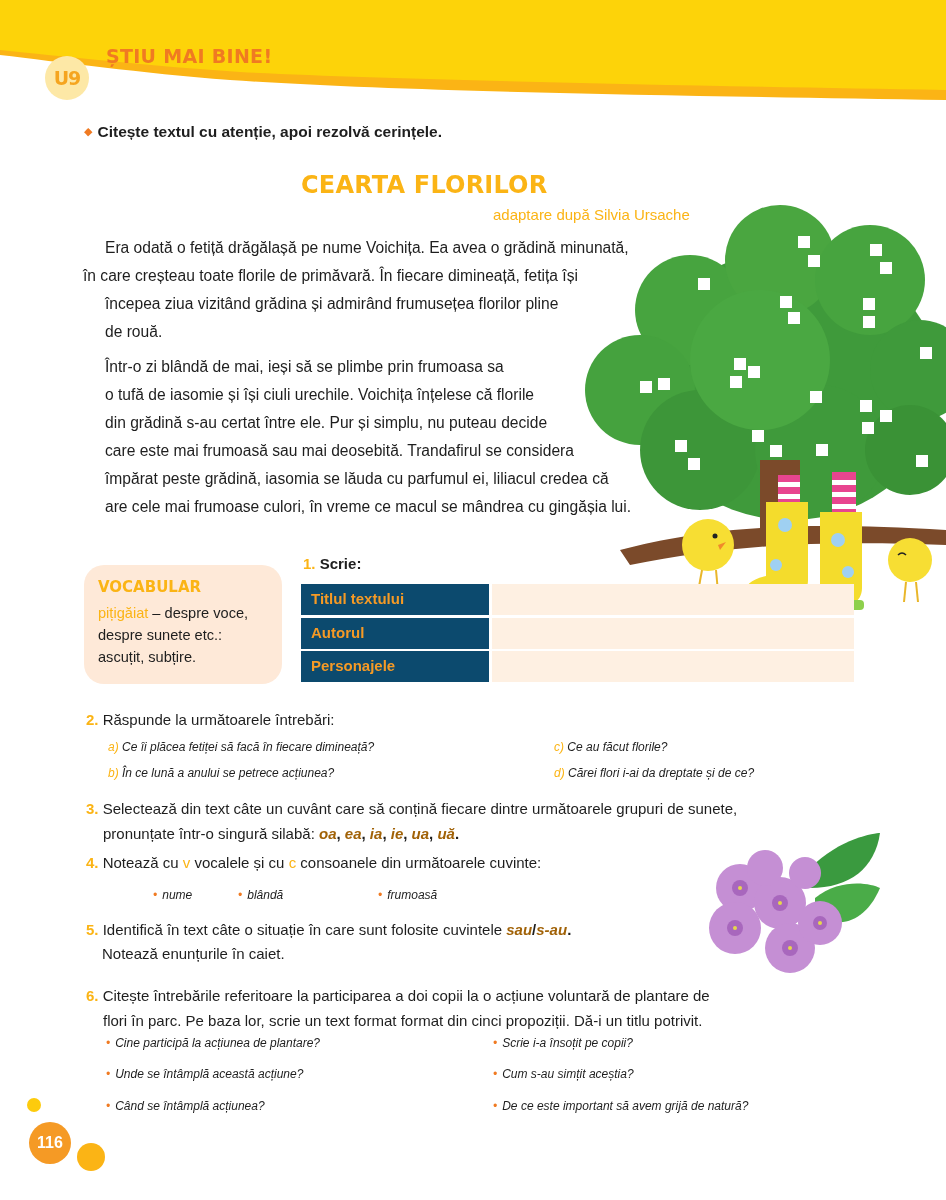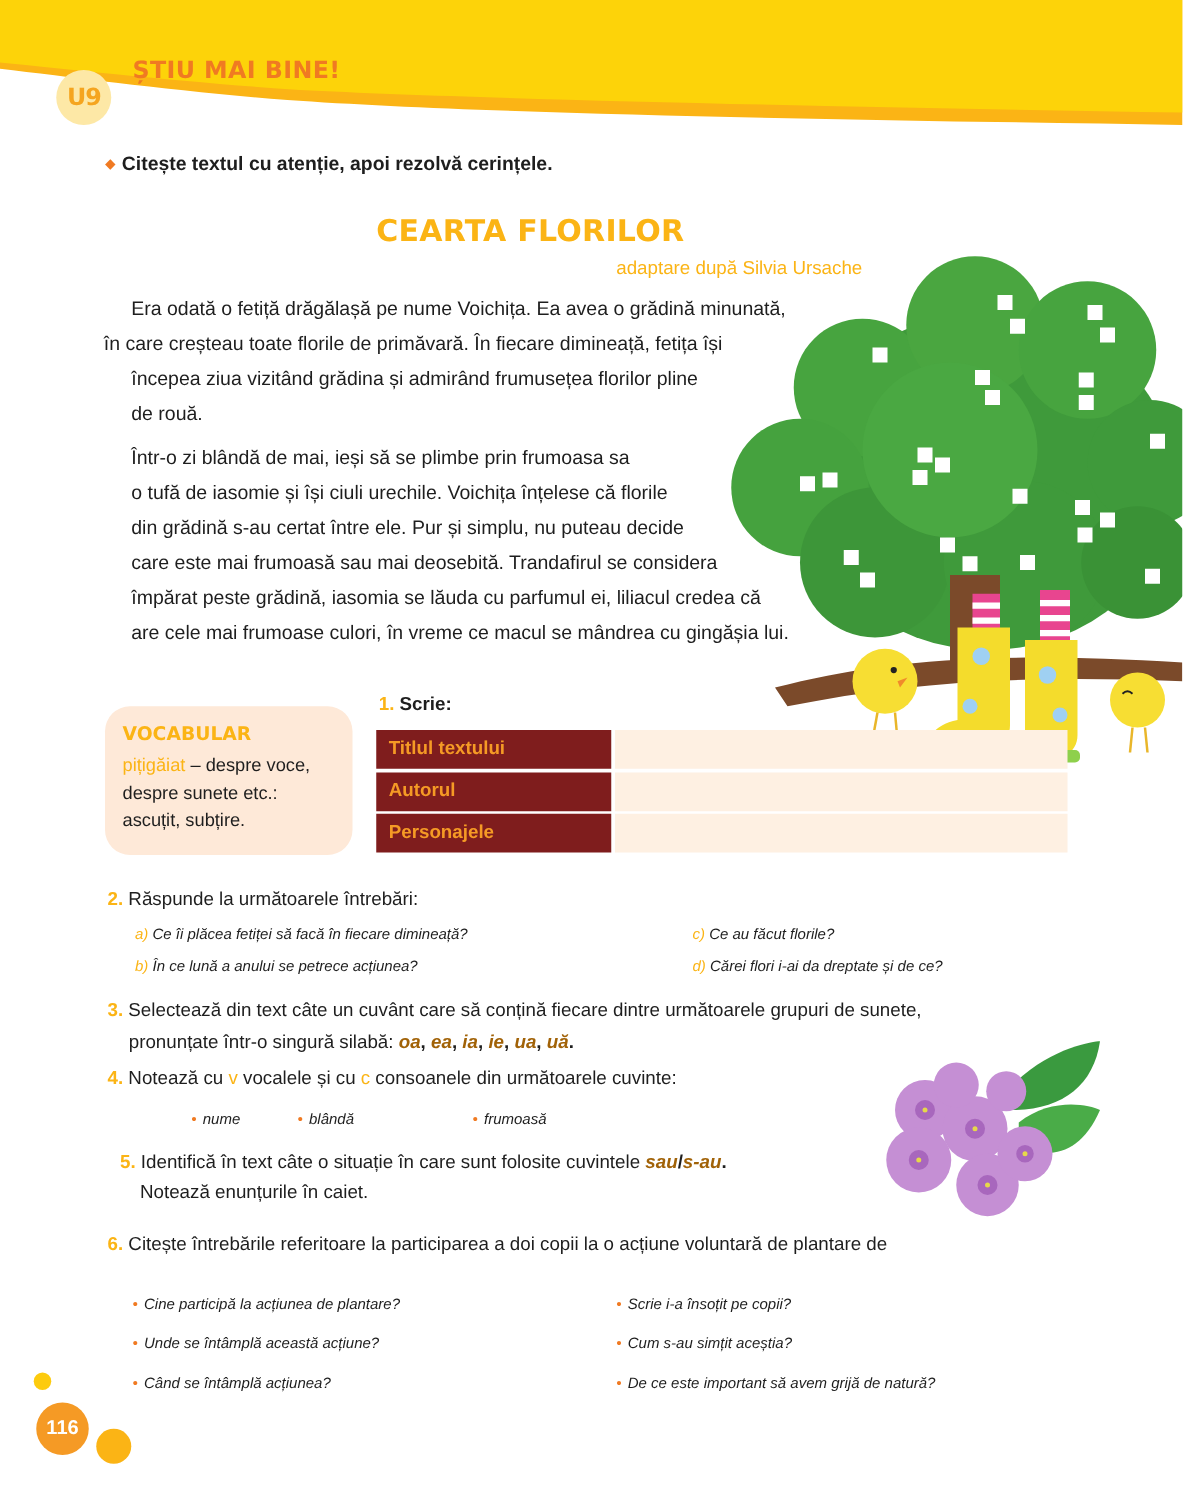--- a/index.html
+++ b/index.html
@@ -33,21 +33,21 @@
   
   .vocab { position: absolute; left: 84px; top: 565px; width: 198px; height: 119px; background: #fee9d8; border-radius: 20px; padding: 13px 14px; }
   .vocab-title { color: #fbb415; font-weight: bold; font-size: 15px; font-family: "DejaVu Sans", sans-serif; }
   .vocab-text { font-size: 14.6px; line-height: 22px; margin-top: 6px; }
 
   
   .ex1-label { position: absolute; left: 303px; top: 555px; font-weight: bold; font-size: 15px; }
   .num { color: #fbb415; font-weight: bold; }
   .answer-table { position: absolute; left: 301px; top: 584px; width: 553px; }
   .answer-row { display: flex; height: 31px; margin-bottom: 2.5px; }
-  .answer-label { width: 188px; background: #7f1d1d; color: #f59a25; font-weight: bold; font-size: 15px; padding: 6px 10px; }
+  .answer-label { width: 188px; background: #0c4a6e; color: #f59a25; font-weight: bold; font-size: 15px; padding: 6px 10px; }
   .answer-field { flex: 1; background: #fef0e2; margin-left: 3px; }
 
   
   .ex { position: absolute; font-size: 15px; }
   .ex .q { font-weight: normal; }
   .sub-row { position: absolute; font-size: 12px; font-style: italic; }
   .orange-it { color: #a16207; font-style: italic; font-weight: bold; }
   .bullet { color: #f07a22; margin-right: 5px; }
   .c-or { color: #fbb415; }
 
@@ -207,21 +207,21 @@
   <div style="padding-left:17px;"><span class="q">pronunțate într-o singură silabă: </span><span class="orange-it">oa</span><b>, </b><span class="orange-it">ea</span><b>, </b><span class="orange-it">ia</span><b>, </b><span class="orange-it">ie</span><b>, </b><span class="orange-it">ua</span><b>, </b><span class="orange-it">uă</span><b>.</b></div>
 </div>
 
 <div class="ex" style="left:86px; top:854px;">
   <span class="num">4.</span> <span class="q">Notează cu </span><span class="c-or">v</span><span class="q"> vocalele și cu </span><span class="c-or">c</span><span class="q"> consoanele din următoarele cuvinte:</span>
 </div>
 <div class="sub-row" style="left:106px; top:888px;margin-left:47px;"><span class="bullet">•</span><span>nume</span></div>
 <div class="sub-row" style="left:238px; top:888px;"><span class="bullet">•</span><span>blândă</span></div>
 <div class="sub-row" style="left:378px; top:888px;"><span class="bullet">•</span><span>frumoasă</span></div>
 
-<div class="ex" style="left:96px; top:918px; line-height:24px;">
+<div class="ex" style="left:86px; top:918px; line-height:24px;">
   <div><span class="num">5.</span> <span class="q">Identifică în text câte o situație în care sunt folosite cuvintele </span><span class="orange-it">sau</span><b>/</b><span class="orange-it">s-au</span><b>.</b></div>
   <div style="padding-left:16px;"><span class="q">Notează enunțurile în caiet.</span></div>
 </div>
 
 <svg class="lilac" viewBox="0 0 195 158">
   <path d="M120 40 C150 10 185 5 190 5 C185 40 160 60 120 60 Z" fill="#3a9a3f"></path>
   <path d="M125 70 C150 50 180 55 190 60 C175 95 150 100 125 90 Z" fill="#4aac48"></path>
   <g fill="#c58fd4">
     <circle cx="50" cy="60" r="24"></circle>
       <circle cx="90" cy="75" r="26"></circle>
@@ -242,20 +242,21 @@
     <circle cx="50" cy="60" r="2"></circle>
       <circle cx="90" cy="75" r="2"></circle>
       <circle cx="45" cy="100" r="2"></circle>
       <circle cx="100" cy="120" r="2"></circle>
       <circle cx="130" cy="95" r="2"></circle>
   </g>
 </svg>
 
 <div class="ex" style="left:86px; top:983px; line-height:25px;">
   <div><span class="num">6.</span> <span class="q">Citește întrebările referitoare la participarea a doi copii la o acțiune voluntară de plantare de</span></div>
+  <div style="padding-left:17px;"><span class="q">flori în parc. Pe baza lor, scrie un text format format din cinci propoziții. Dă-i un titlu potrivit.</span></div>
 </div>
 <div class="sub-row" style="left:106px; top:1036px;"><span class="bullet">•</span><span>Cine participă la acțiunea de plantare?</span></div>
 <div class="sub-row" style="left:106px; top:1067px;"><span class="bullet">•</span><span>Unde se întâmplă această acțiune?</span></div>
 <div class="sub-row" style="left:106px; top:1099px;"><span class="bullet">•</span><span>Când se întâmplă acțiunea?</span></div>
 <div class="sub-row" style="left:493px; top:1036px;"><span class="bullet">•</span><span>Scrie i-a însoțit pe copii?</span></div>
 <div class="sub-row" style="left:493px; top:1067px;"><span class="bullet">•</span><span>Cum s-au simțit aceștia?</span></div>
 <div class="sub-row" style="left:493px; top:1099px;"><span class="bullet">•</span><span>De ce este important să avem grijă de natură?</span></div>
 
 <div class="dot-small"></div>
 <div class="page-num">116</div>

